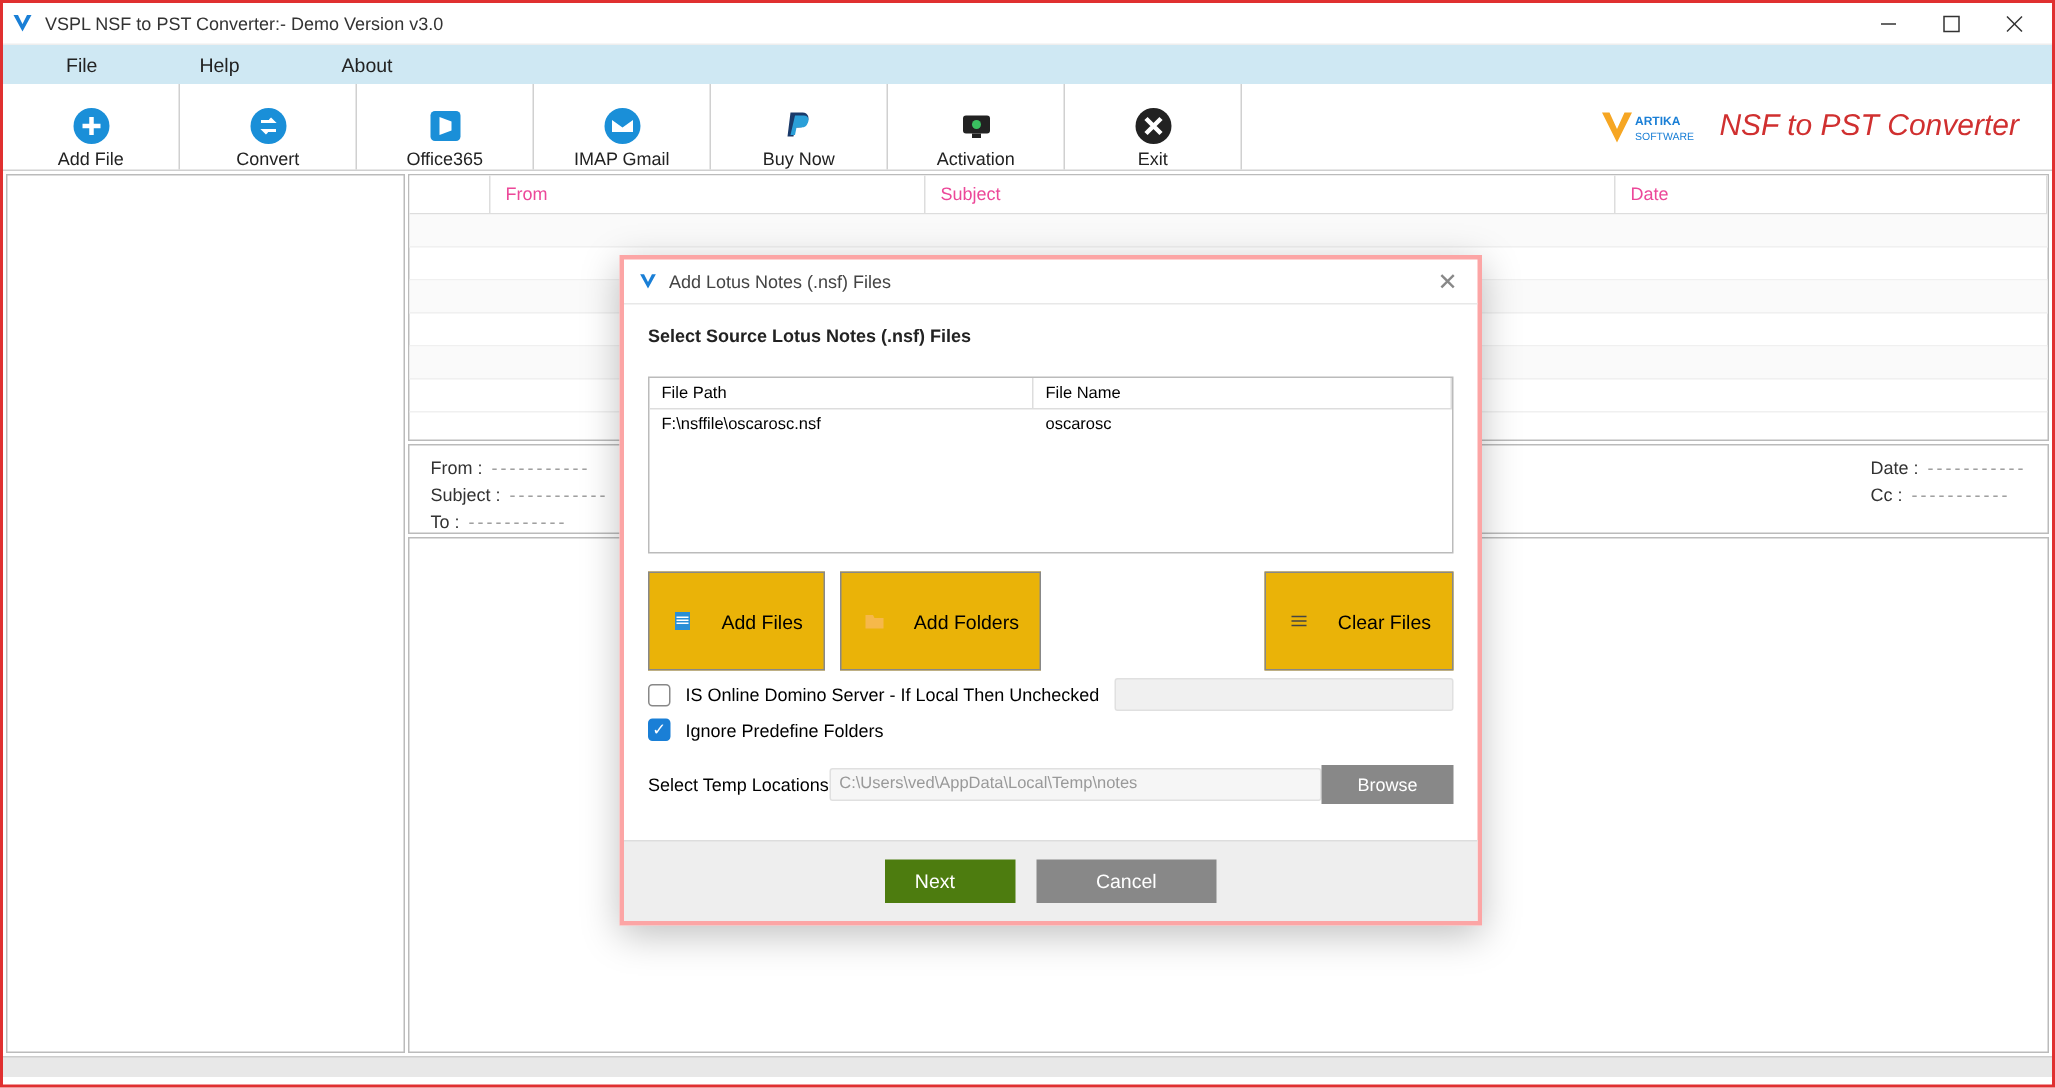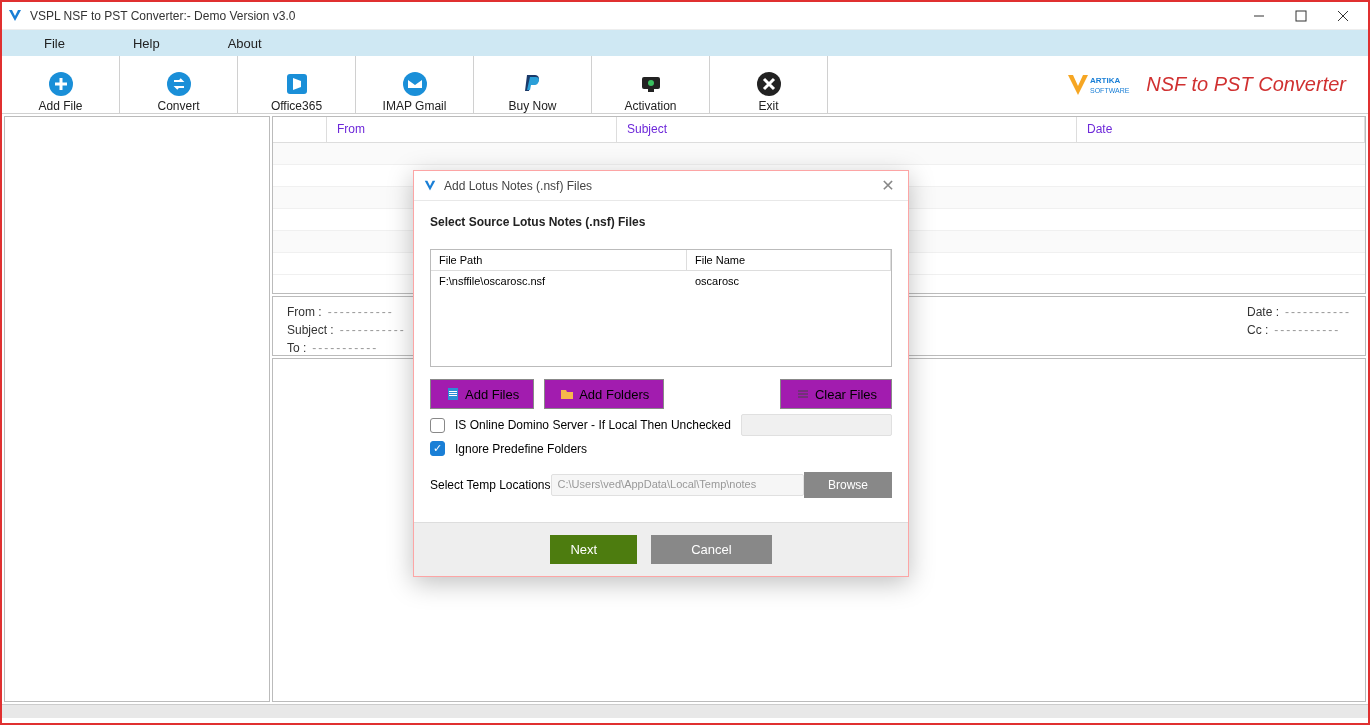--- a/index.html
+++ b/index.html
@@ -19,49 +19,49 @@
 .toolbar .tool-btn .icon { width: 26px; height: 26px; display: flex; align-items: center; justify-content: center; }
 .toolbar .tool-btn .label { font-size: 12px; color: #222; }
 .toolbar .brand { margin-left: auto; display: flex; align-items: center; padding: 0 22px; gap: 10px; }
 .toolbar .brand-text { font-size: 20px; color: #d03030; font-style: italic; }
 
 .main { display: flex; height: 590px; }
 .sidebar { width: 266px; border: 1px solid #bbb; margin: 2px; background: #fff; }
 .content { flex: 1; display: flex; flex-direction: column; margin: 2px 2px 2px 0; }
 .grid-area { height: 178px; border: 1px solid #bbb; background: #fff; }
 .grid-header { height: 26px; display: flex; border-bottom: 1px solid #ddd; background: #fff; }
-.grid-header .col { border-right: 1px solid #ddd; padding: 5px 10px; font-size: 12px; color: #6d28d9; }
+.grid-header .col { border-right: 1px solid #ddd; padding: 5px 10px; font-size: 12px; color: #ec4899; }
 .grid-header .spacer { width: 54px; }
 .grid-rows .row { height: 22px; border-bottom: 1px solid #f0f0f0; }
 .grid-rows .row:nth-child(odd) { background: #fafafa; }
 
 .detail { border: 1px solid #bbb; margin-top: 2px; padding: 8px 14px; font-size: 12px; color: #333; height: 60px; display: flex; justify-content: space-between; }
 .detail .left, .detail .right { display: flex; flex-direction: column; gap: 4px; }
 .detail .field { display: flex; gap: 6px; }
 .detail .dashes { color: #999; letter-spacing: 2px; }
 
 .preview { flex: 1; border: 1px solid #bbb; margin-top: 2px; background: #fff; }
 
 .statusbar { height: 14px; background: #e8e8e8; border-top: 1px solid #ccc; }
 
 
-.dialog { position: absolute; left: 411px; top: 168px; width: 496px; background: #fff; border: 1px solid #fca5a5; box-shadow: 0 6px 24px rgba(0,0,0,0.25); display: flex; flex-direction: column; }
+.dialog { position: absolute; left: 411px; top: 168px; width: 575px; background: #fff; border: 3px solid #fca5a5; box-shadow: 0 6px 24px rgba(0,0,0,0.25); display: flex; flex-direction: column; }
 .dialog-title { height: 30px; display: flex; align-items: center; padding: 0 8px; font-size: 12px; color: #444; border-bottom: 1px solid #e8e8e8; }
 .dialog-title .app-icon { width: 16px; height: 16px; margin-right: 6px; display:flex; align-items:center; justify-content:center;}
 .dialog-title .close { margin-left: auto; width: 24px; height: 24px; display: flex; align-items: center; justify-content: center; color: #888; font-size: 16px; cursor: default; }
 .dialog-body { padding: 14px 16px 10px; }
 .dialog-body .heading { font-size: 12px; font-weight: 600; color: #222; margin-bottom: 20px; }
 .file-table { border: 1px solid #bbb; height: 118px; }
 .file-table .fhdr { display: flex; border-bottom: 1px solid #ddd; }
 .file-table .fhdr .fcol { font-size: 11px; padding: 4px 8px; border-right: 1px solid #ddd; }
 .file-table .frow { display: flex; font-size: 11px; padding: 4px 8px; }
 .file-table .fcell { }
 .btn-row { display: flex; gap: 10px; margin-top: 12px; }
 .btn-row .spacer { flex: 1; }
-.btn { border: 1px solid #888; background: #a21caf; padding: 6px 14px; font-size: 13px; display: flex; align-items: center; gap: 4px; cursor: default; }
+.btn { border: 1px solid #888; background: #eab308; padding: 24px 14px; font-size: 13px; display: flex; align-items: center; gap: 18px; cursor: default; }
 .btn .bicon { width: 16px; height: 16px; display:flex; align-items:center; justify-content:center;}
 .opt-row { margin-top: 5px; display: flex; align-items: center; gap: 10px; font-size: 12px; }
 .opt-row .chk { width: 15px; height: 15px; border: 1px solid #888; border-radius: 3px; display: flex; align-items: center; justify-content: center; background:#fff;}
 .opt-row .chk.checked { background: #1a7fd6; border-color:#1a7fd6; }
 .opt-row .chk.checked::after { content:"✓"; color:#fff; font-size:11px; }
 .opt-row .domino-input { flex:1; max-width: 232px; margin-left:auto; height: 22px; background: #f0f0f0; border:1px solid #e0e0e0; border-radius: 2px;}
 .temp-row { margin-top: 16px; display: flex; align-items: center; gap: 0; font-size: 12px; }
 .temp-row .temp-input { flex:1; height: 22px; background: #f6f6f6; border: 1px solid #e0e0e0; border-radius:2px; color:#999; font-size:11px; padding: 3px 6px; }
 .temp-row .browse { background:#888; color:#fff; border:none; padding: 6px 24px; font-size: 12px; cursor:default;}
 .dialog-footer { background: #eee; padding: 12px; display: flex; justify-content: center; gap: 14px; margin-top: 14px; border-top: 1px solid #ddd; }

